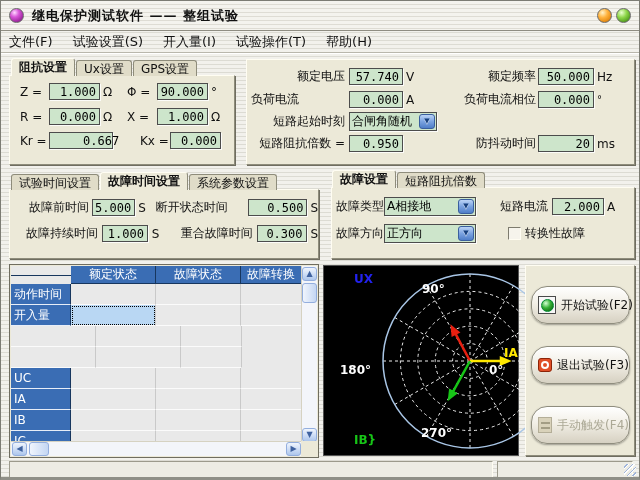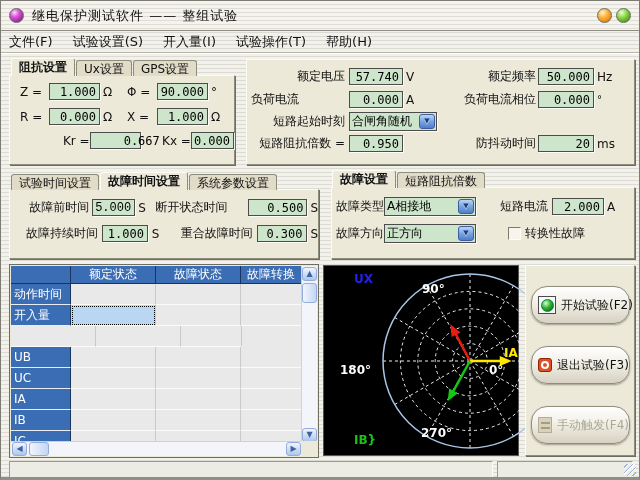--- a/index.html
+++ b/index.html
@@ -12,21 +12,21 @@
   }
   
   .titlebar{ position:absolute; left:0; top:0; width:100%; height:30px;
     display:flex; align-items:center; padding:0 8px;
     border-bottom:1px solid #8f8d82;
     background:repeating-linear-gradient(180deg,#f4f3ee 0px,#f4f3ee 3px,#dedcd4 3px,#dedcd4 4px);}
   .orb{ width:15px; height:15px; border-radius:50%; border:1px solid #6a6a6a; flex:0 0 auto; }
   .orb.purple{ background:radial-gradient(circle at 35% 28%,#ffd9ff 0%,#d856d8 35%,#8c1a8c 85%);}
   .orb.orange{ background:radial-gradient(circle at 35% 28%,#fff2c8 0%,#ffb23c 40%,#d87800 90%);}
   .orb.green { background:radial-gradient(circle at 35% 28%,#eaffd0 0%,#8ed649 40%,#3e8a10 90%);}
-  .title-text{ font-size:13px; font-weight:normal; color:#111; margin-left:8px; flex:1; letter-spacing:1px;}
+  .title-text{ font-size:13px; font-weight:bold; color:#111; margin-left:8px; flex:1; letter-spacing:1px;}
   .tb-right{ display:flex; gap:4px; }
   
   .menubar{ position:absolute; left:0; top:31px; width:100%; height:21px;
     display:flex; align-items:center; gap:20px; padding:0 8px; font-size:13px; color:#111;
     border-bottom:1px solid #b9b7ac; box-shadow:0 1px 0 #ffffff; }
   .menu-item{ cursor:default; white-space:nowrap; }
   
   .panel{ position:absolute; background:#ece9d8;
     border:1px solid; border-color:#fffdf2 #8e8c7b #8e8c7b #fffdf2;
     box-shadow:1px 1px 0 #6f6d60; }
@@ -50,21 +50,21 @@
     background:linear-gradient(180deg,#bcd4f6 0%,#7ba3e0 50%,#4f7ec8 100%);
     border:1px solid #3a5f9e; color:#17407e; font-size:7px; line-height:13px; text-align:center;
     text-shadow:0 1px 0 rgba(255,255,255,.7);}
   .checkbox{ width:13px; height:13px; background:#f6f4ec;
     border:1px solid; border-color:#7d7b6e #fffdf2 #fffdf2 #7d7b6e; margin-right:4px;}
   
   #table-wrap{ position:absolute; left:8px; top:263px; width:310px; height:194px;
     background:#ece9d8; border:1px solid #6f6d60; }
   #grid{ position:absolute; left:1px; top:1px; width:291px; height:177px; overflow:hidden; background:#e9e9e9;}
   .g-row{ display:flex; height:21px; }
-  .g-row.header{ height:18px; }
+  .g-row.header{ height:18px;align-items:center; }
   .hcell{ background:#3a6db4; color:#fff; font-size:12px; text-align:center; line-height:17px;
     border-right:1px solid #17365e; border-bottom:1px solid #17365e; overflow:hidden; white-space:nowrap; flex:0 0 auto;}
   .rhead{ background:#3a6db4; color:#fff; font-size:12px; line-height:20px; padding-left:3px;
     border-right:1px solid #17365e; border-bottom:1px solid #e8eef8; overflow:hidden; white-space:nowrap; flex:0 0 60px;}
   .cell{ background:#e9e9e9; border-right:1px solid #c9c9c9; border-bottom:1px solid #fbfbfb; flex:0 0 auto;}
   .cell.selected{ background:#b9d7f3; outline:1px dotted #000; outline-offset:-2px;}
   .c1{width:85px;} .c2{width:85px;} .c3{width:61px;}
   
   .sb-btn{ position:absolute; width:15px; height:14px; border-radius:3px;
     background:linear-gradient(180deg,#f0f5fd 0%,#ccdcf5 55%,#adc6ec 100%);
@@ -142,22 +142,22 @@
     </div>
     <div class="row" style="margin:8px 0 0 10px;">
       <span class="lbl" style="width:29px;">R =</span>
       <div class="field" style="width:51px;">0.000</div>
       <span class="unit" style="width:24px;">Ω</span>
       <span class="lbl" style="width:30px;">X =</span>
       <div class="field" style="width:51px;">1.000</div>
       <span class="unit">Ω</span>
     </div>
     <div class="row" style="margin:7px 0 0 10px;">
-      <span class="lbl" style="width:29px;margin-left:43px;">Kr =</span>
-      <div class="field" style="width:51px;padding-left:33px;">0.667</div>
+      <span class="lbl" style="width:29px;">Kr =</span>
+      <div class="field" style="width:64px;padding-left:33px;">0.667</div>
       <span class="unit" style="width:24px;"></span>
       <span class="lbl" style="width:30px;">Kx =</span>
       <div class="field" style="width:51px;">0.000</div>
     </div>
   </div>
 
   <div class="panel" style="left:245px; top:58px; width:389px; height:106px;">
     <div class="row" style="margin:8px 0 0 4px;">
       <span class="lbl" style="width:94px; text-align:right;">额定电压</span>
       <div class="field" style="width:54px; margin-left:4px;">57.740</div>
@@ -192,21 +192,21 @@
   </div>
 
   <div class="tabstrip" style="left:10px; top:171px; z-index:2;">
     <div class="tab">试验时间设置</div>
     <div class="tab active">故障时间设置</div>
     <div class="tab">系统参数设置</div>
   </div>
   <div class="panel" style="left:8px; top:188px; width:310px; height:70px;">
     <div class="row" style="margin:9px 0 0 4px;">
       <span class="lbl" style="width:84px; text-align:right;">故障前时间</span>
-      <div class="field" style="width:46px; margin-left:3px;font-family:Liberation Mono, monospace;">5.000</div>
+      <div class="field" style="width:46px; margin-left:3px;">5.000</div>
       <span class="unit" style="width:18px;">S</span>
       <span class="lbl" style="width:82px; text-align:right;">断开状态时间</span>
       <div class="field" style="width:66px; margin-left:20px;">0.500</div>
       <span class="unit">S</span>
     </div>
     <div class="row" style="margin:9px 0 0 4px;justify-content:space-between;">
       <span class="lbl" style="width:84px; text-align:right;">故障持续时间</span>
       <div class="field" style="width:46px; margin-left:3px;">1.000</div>
       <span class="unit" style="width:18px;">S</span>
       <span class="lbl" style="width:82px; text-align:right;">重合故障时间</span>
@@ -262,21 +262,20 @@
             <div class="cell c1 selected"></div>
             <div class="cell c2"></div>
             <div class="cell c3"></div>
           </div>
           <div class="g-row">
             <div class="cell c1"></div>
             <div class="cell c2"></div>
             <div class="cell c3"></div>
           </div>
           <div class="g-row">
-            <div class="rhead">UB</div>
             <div class="cell c1"></div>
             <div class="cell c2"></div>
             <div class="cell c3"></div>
           </div>
           <div class="g-row">
             <div class="rhead">UC</div>
             <div class="cell c1"></div>
             <div class="cell c2"></div>
             <div class="cell c3"></div>
           </div>

